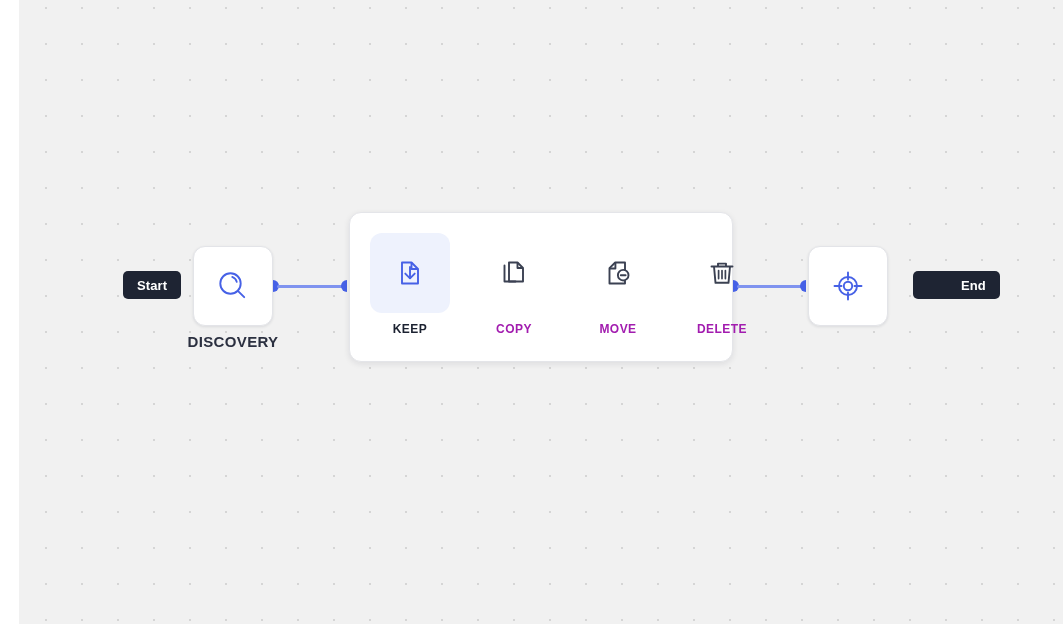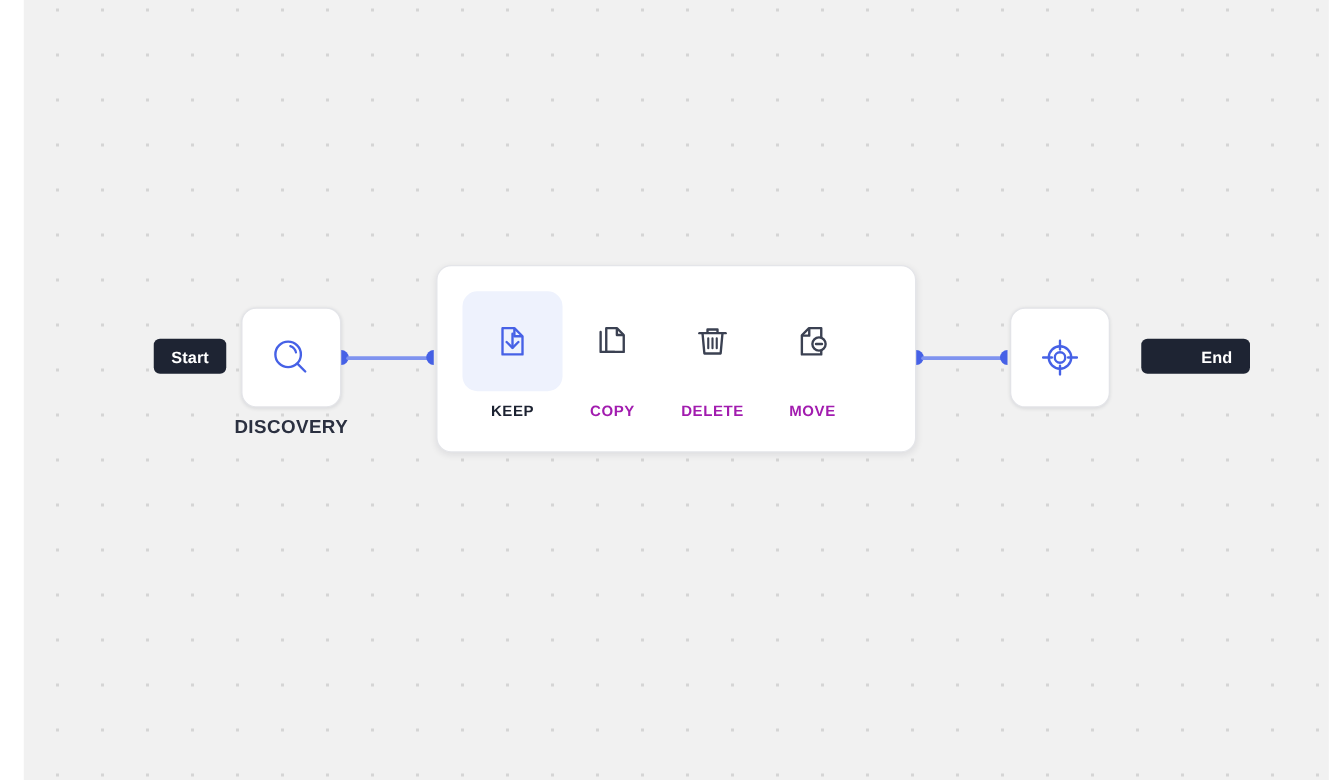--- a/index.html
+++ b/index.html
@@ -119,21 +119,21 @@
     background: #ffffff;
     border: 1px solid #e4e5e9;
     border-radius: 12px;
     box-shadow: 0 2px 6px rgba(20,25,45,0.09);
     display: flex;
     align-items: flex-start;
     justify-content: flex-start;
     padding: 20px 0 0 20px;
   }
 
-  .action-list { display: flex; gap: 0; }
+  .action-list { display: flex; gap: 24px; }
 
   .action-item {
     width: 80px;
     display: flex;
     flex-direction: column;
     align-items: center;
     cursor: pointer;
     user-select: none;
   }
 
@@ -208,42 +208,42 @@
             </svg>
           </span>
         </div>
         <div class="action-label">COPY</div>
       </div>
 
       <div class="action-item">
         <div class="action-tile">
           <span>
             <svg width="36" height="36" viewBox="0 0 36 36" fill="none">
+              <path d="M9.5 13.2L15.2 7.5H25v21H9.5V13.2z" stroke="#3b4152" stroke-width="1.9" stroke-linejoin="round"></path>
+              <path d="M15.4 7.5v6h-5.9" stroke="#3b4152" stroke-width="1.9" stroke-linejoin="round"></path>
+              <circle cx="23.2" cy="20.2" r="5.3" fill="#ffffff" stroke="#3b4152" stroke-width="1.9"></circle>
+              <path d="M20.8 20.2h4.8" stroke="#3b4152" stroke-width="1.9" stroke-linecap="round"></path>
+            </svg>
+          </span>
+        </div>
+        <div class="action-label">MOVE</div>
+      </div>
+
+      <div class="action-item">
+        <div class="action-tile">
+          <span>
+            <svg width="36" height="36" viewBox="0 0 36 36" fill="none">
               <path d="M7.5 11.5h21" stroke="#3b4152" stroke-width="1.9" stroke-linecap="round"></path>
               <path d="M14 11.5V8.6h8v2.9" stroke="#3b4152" stroke-width="1.9" stroke-linejoin="round"></path>
               <path d="M10 11.5l1.5 16.3h13L26 11.5" stroke="#3b4152" stroke-width="1.9" stroke-linejoin="round"></path>
               <path d="M14.6 15.6v8M18 15.6v8M21.4 15.6v8" stroke="#3b4152" stroke-width="1.7" stroke-linecap="round"></path>
             </svg>
           </span>
         </div>
         <div class="action-label">DELETE</div>
-      </div>
-
-      <div class="action-item">
-        <div class="action-tile">
-          <span>
-            <svg width="36" height="36" viewBox="0 0 36 36" fill="none">
-              <path d="M9.5 13.2L15.2 7.5H25v21H9.5V13.2z" stroke="#3b4152" stroke-width="1.9" stroke-linejoin="round"></path>
-              <path d="M15.4 7.5v6h-5.9" stroke="#3b4152" stroke-width="1.9" stroke-linejoin="round"></path>
-              <circle cx="23.2" cy="20.2" r="5.3" fill="#ffffff" stroke="#3b4152" stroke-width="1.9"></circle>
-              <path d="M20.8 20.2h4.8" stroke="#3b4152" stroke-width="1.9" stroke-linecap="round"></path>
-            </svg>
-          </span>
-        </div>
-        <div class="action-label">MOVE</div>
       </div>
 
     </div>
   </div>
 
   <div class="handle right-cap" id="handle-card-out"></div>
   <div class="edge-line" id="edge-2"></div>
   <div class="handle left-cap" id="handle-other-in"></div>
 
   <div class="node" id="other-node">

